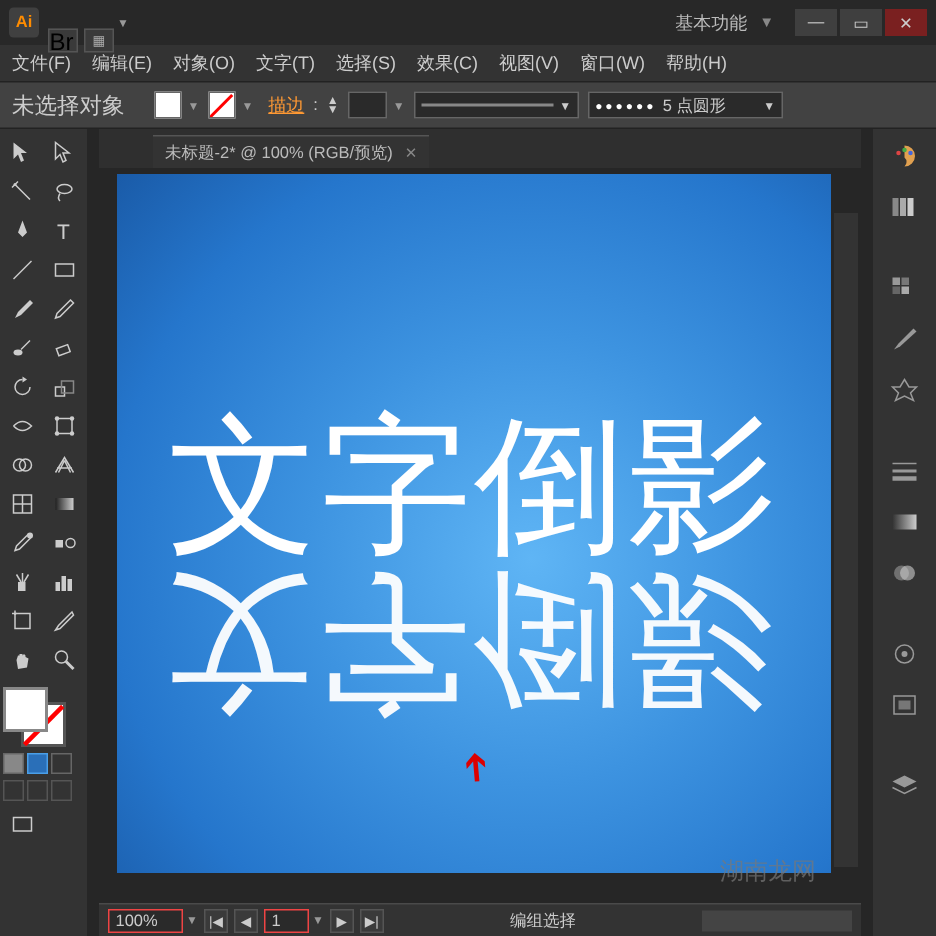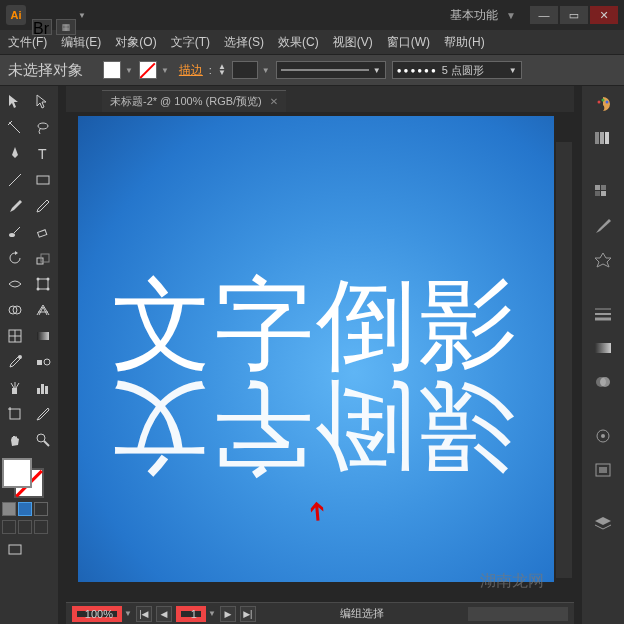--- a/index.html
+++ b/index.html
@@ -49,21 +49,21 @@
 .doc-tab .x { margin-left: 8px; color: #888; font-size: 10px; }
 .canvas-wrap { flex: 1; background: #262626; position: relative; overflow: hidden; padding: 4px 20px 0 12px; }
 .canvas { width: 476px; height: 466px; background: radial-gradient(circle at 58% 55%, #5fb5f5 0%, #3d93e0 40%, #2576cc 75%, #1a5ba8 100%); position: relative; }
 .text-main { position: absolute; top: 158px; left: 0; right: 0; text-align: center; color: #fff; font-size: 100px; font-weight: 400; letter-spacing: 2px; line-height: 1; }
 .text-refl { position: absolute; top: 262px; left: 0; right: 0; text-align: center; color: #fff; font-size: 100px; font-weight: 400; letter-spacing: 2px; line-height: 1; transform: scaleY(-1); opacity: 0.95; }
 .arrow { position: absolute; top: 380px; left: 228px; color: #d00; font-size: 26px; transform: rotate(-95deg); }
 .watermark1 { position: absolute; bottom: 26px; right: 78px; color: rgba(255,255,255,0.45); font-size: 18px; font-style: italic; }
 .watermark2 { position: absolute; bottom: 10px; right: 30px; color: rgba(120,120,120,0.7); font-size: 16px; }
 .vscroll { position: absolute; right: 2px; top: 30px; width: 16px; bottom: 24px; background: #333; }
 .statusbar { height: 22px; background: #333; border-top: 1px solid #4a4a4a; display: flex; align-items: center; padding: 0 6px; gap: 4px; color: #ccc; font-size: 11px; }
-.sb-input { background: #2a2a2a; border: 5px solid #ef4444; padding: 0 4px; height: 16px; display: inline-flex; align-items: center; justify-content: flex-end; }
+.sb-input { background: #2a2a2a; border: 1px solid #ef4444; padding: 0 4px; height: 16px; display: inline-flex; align-items: center; }
 .sb-btn { width: 16px; height: 16px; background: #3a3a3a; border: 1px solid #555; display: inline-flex; align-items: center; justify-content: center; font-size: 9px; }
 .sb-center { flex: 1; text-align: center; }
 .right-panel { width: 42px; background: #333; padding: 6px 4px; display: flex; flex-direction: column; gap: 10px; align-items: center; }
 .rp-icon { width: 28px; height: 24px; display: flex; align-items: center; justify-content: center; color: #aaa; }
 .rp-icon svg { width: 20px; height: 18px; }
 .rp-gap { height: 10px; }
 .panel-handle { width: 8px; background: #262626; }
 </style>
 </head>
 <body>

